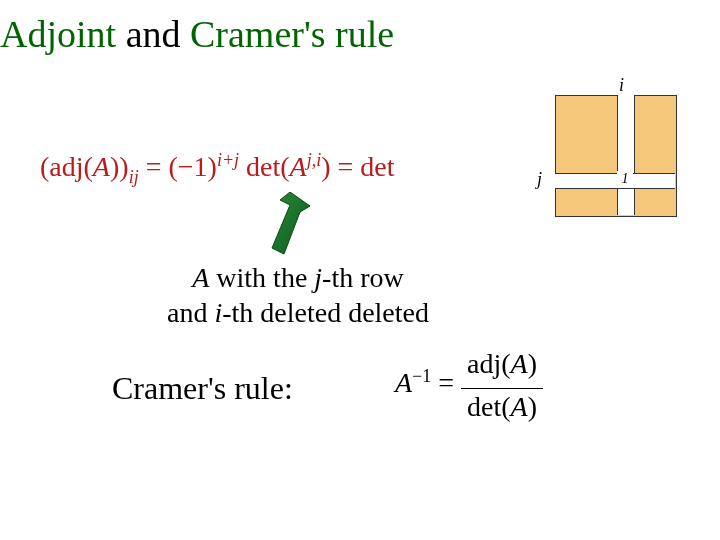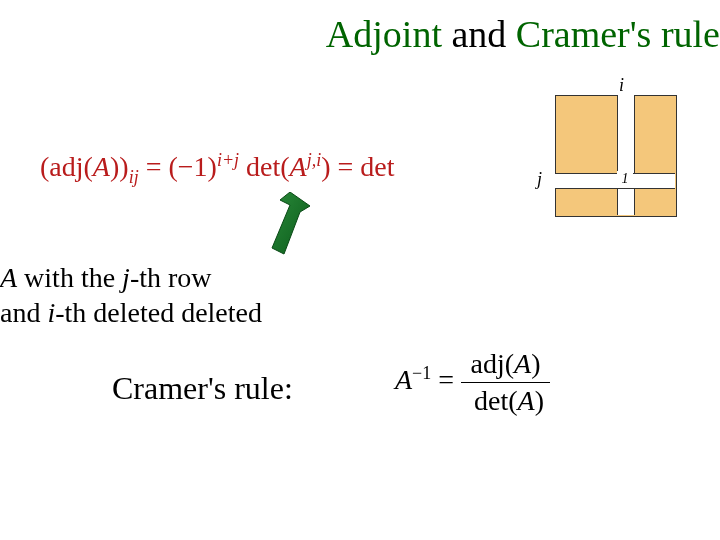--- a/index.html
+++ b/index.html
@@ -10,21 +10,21 @@
     font-family: "Times New Roman", Times, serif;
     background: #ffffff;
     position: relative;
     overflow: hidden;
   }
   .title {
     position: absolute;
     top: 12px;
     left: 0;
     width: 720px;
-    text-align: right;
+    text-align: left;
     font-size: 38px;
     color: #006400;
   }
   .title .and-word {
     color: #000000;
   }
   .eq1 {
     position: absolute;
     top: 150px;
     left: 40px;
@@ -101,21 +101,21 @@
     top: 192px;
     left: 260px;
     width: 50px;
     height: 60px;
   }
   .caption {
     position: absolute;
     top: 260px;
     left: 0;
     width: 596px;
-    text-align: left;
+    text-align: center;
     font-size: 28px;
     line-height: 1.25;
   }
   .caption .ital { font-style: italic; }
   .cramer-label {
     position: absolute;
     top: 370px;
     left: 112px;
     font-size: 32px;
   }
@@ -124,22 +124,22 @@
     top: 348px;
     left: 395px;
     font-size: 28px;
     font-family: "Times New Roman", serif;
   }
   .frac {
     display: inline-block;
     vertical-align: middle;
     text-align: center;
   }
-  .frac .num { display:block; border-bottom: 1.5px solid #000; padding: 0 6px 2px 6px; }
-  .frac .den { display:block; padding: 2px 6px 0 6px; margin-left: 7px; }
+  .frac .num { display:block; border-bottom: 1.5px solid #000; padding: 0 6px 8px 6px; }
+  .frac .den { display:block; padding: 2px 6px 0 6px; }
   .sup1 { font-size: 18px; vertical-align: super; }
 </style>
 </head>
 <body>
 
 <div class="title">
   <span>Adjoint </span><span class="and-word">and</span><span> Cramer's rule</span>
 </div>
 
 <div class="eq1">

